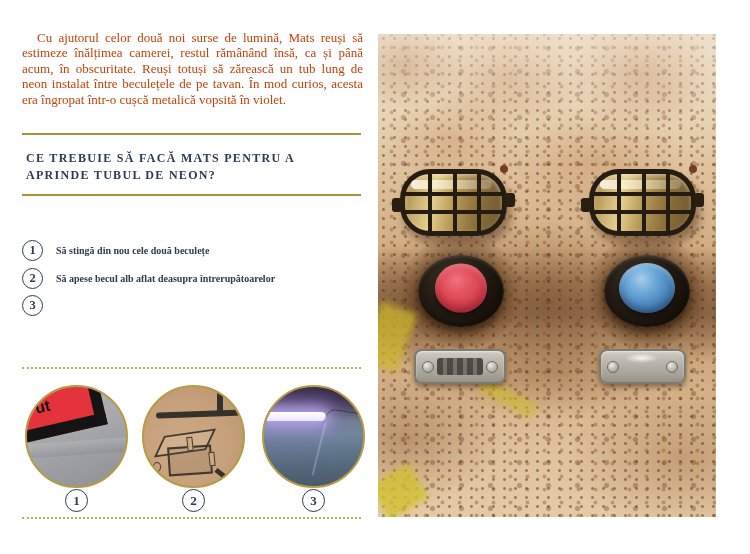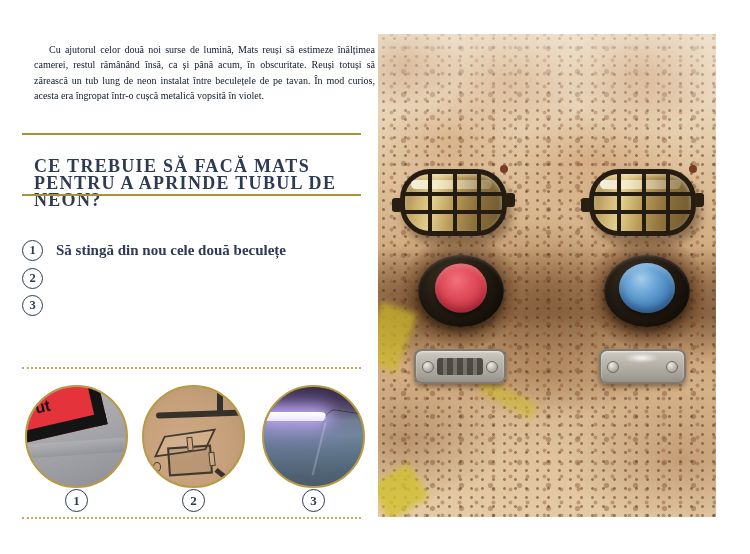--- a/index.html
+++ b/index.html
@@ -1,32 +1,32 @@
 <!DOCTYPE html>
 <html><head>
 <meta charset="utf-8">
 <style>
   html,body{margin:0;padding:0;background:#ffffff;}
   .page{position:relative;width:750px;height:554px;background:#ffffff;overflow:hidden;
         font-family:"Liberation Serif","DejaVu Serif",serif;}
 
   
-  .intro{position:absolute;left:22px;top:30px;width:341px;font-size:10px;line-height:15.4px;
-         color:#0f172a;text-align:justify;text-indent:15px;margin:12px;}
+  .intro{position:absolute;left:22px;top:30px;width:341px;font-size:13px;line-height:15.4px;
+         color:#c2410c;text-align:justify;text-indent:15px;margin:0;}
   .gold-rule{position:absolute;left:22px;width:339px;height:2px;background:#ac9134;}
   .rule-top{top:133px;}
   .rule-bottom{top:194px;}
-  .question{position:absolute;left:22px;top:146px;width:322px;margin:12px;
-            font-size:18px;line-height:17px;font-weight:bold;letter-spacing:1.3px;color:#2d3a52;}
+  .question{position:absolute;left:22px;top:146px;width:322px;margin:4px;
+            font-size:12px;line-height:17px;font-weight:bold;letter-spacing:1.3px;color:#2d3a52;}
   .option{position:absolute;left:22px;display:flex;align-items:center;gap:13px;}
   .opt1{top:240px;} .opt2{top:268px;} .opt3{top:295px;}
   .num-circle{width:21px;height:21px;border:1.5px solid #2d3a52;border-radius:50%;
               display:flex;align-items:center;justify-content:center;
               font-size:12.5px;font-weight:bold;color:#2d3a52;box-sizing:border-box;flex:0 0 auto;}
-  .opt-label{font-size:15px;font-weight:bold;color:#2d3a52;white-space:nowrap;}
+  .opt-label{font-size:10px;font-weight:bold;color:#2d3a52;white-space:nowrap;}
 
   .dotted-rule{position:absolute;left:22px;width:339px;height:0;border-top:2.5px dotted #c9a952;}
   .dot-top{top:367px;} .dot-bottom{top:517px;}
 
   
   .thumb{position:absolute;top:385px;width:103px;height:103px;border:2px solid #b79a44;
          border-radius:50%;box-sizing:border-box;overflow:hidden;}
   .thumb-1{left:25px;background:linear-gradient(160deg,#b6b5ba 0%,#a9a9ae 40%,#9c9da2 70%,#8f9096 100%);}
   .thumb-2{left:142px;background:radial-gradient(circle at 40% 60%,#cfa983 0%,#c6a07a 55%,#b6926d 100%);}
   .thumb-3{left:262px;background:linear-gradient(180deg,#2c2438 0%,#372e46 12%,#4b4258 20%,#6f7f90 34%,#70879a 48%,#5f7789 64%,#54687a 82%,#495a6c 100%);}
@@ -147,20 +147,21 @@
   <div class="gold-rule rule-top"></div>
   <h1 class="question">CE TREBUIE SĂ FACĂ MATS PENTRU A APRINDE TUBUL DE NEON?</h1>
   <div class="gold-rule rule-bottom"></div>
 
   <div class="option opt1">
     <span class="num-circle">1</span>
     <span class="opt-label">Să stingă din nou cele două beculețe</span>
   </div>
   <div class="option opt2">
     <span class="num-circle">2</span>
+    <span class="opt-label">Să apese becul alb aflat deasupra întrerupătoarelor</span>
   </div>
   <div class="option opt3">
     <span class="num-circle">3</span>
   </div>
 
   <div class="dotted-rule dot-top"></div>
 
   <div class="thumb thumb-1">
     <div class="sign">
       <span class="sign-text">ut</span>

